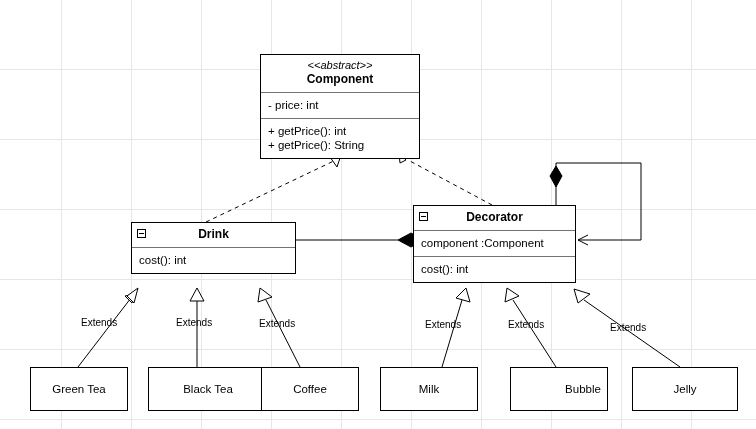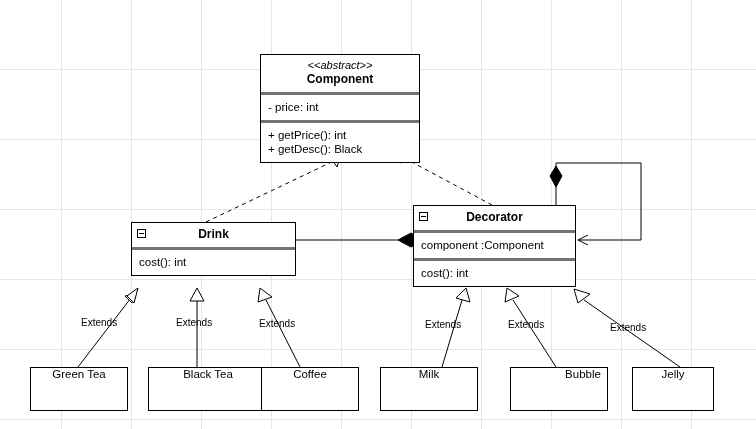--- a/index.html
+++ b/index.html
@@ -47,21 +47,21 @@
     display: block;
     line-height: 13px;
   }
   .cls-name {
     font-weight: bold;
     font-size: 12px;
     display: block;
     line-height: 15px;
   }
   .cls-sep {
-    border-top: 3px solid #737373;
+    border-top: 1px solid #737373;
   }
   .cls-compartment {
     padding: 5px 7px 6px 7px;
     line-height: 14px;
   }
   .cls-compartment div {
     white-space: nowrap;
   }
   .collapse-box {
     position: absolute;
@@ -81,21 +81,21 @@
     width: 5px;
     height: 1px;
     background: #000000;
   }
   .leaf {
     position: absolute;
     box-sizing: border-box;
     background: #ffffff;
     border: 1px solid #000000;
     display: flex;
-    align-items: flex-start;
+    align-items: center;
     justify-content: center;
     font-size: 11.5px;
     color: #000000;
   }
   .edge-label {
     position: absolute;
     font-size: 10px;
     color: #000000;
     white-space: nowrap;
   }
@@ -169,21 +169,21 @@
   <div class="node" style="left:260px; top:10px; width:160px;margin-top:44px;">
     <div class="cls-title">
       <span class="cls-stereo">&lt;&lt;abstract&gt;&gt;</span>
       <span class="cls-name">Component</span>
     </div>
     <div class="cls-compartment cls-sep">
       <div>- price: int</div>
     </div>
     <div class="cls-compartment cls-sep">
       <div>+ getPrice(): int</div>
-      <div>+ getDesc(): Black</div>
+      <div>+ getPrice(): String</div>
     </div>
   </div>
 
   <div class="node" style="left:117px; top:222px; width:165px;margin-left:14px;">
     <div class="cls-title">
       <span class="collapse-box"></span>
       <span class="cls-name">Drink</span>
     </div>
     <div class="cls-compartment cls-sep">
       <div>cost(): int</div>
@@ -211,21 +211,21 @@
   </div>
   <div class="leaf" style="left:261px; top:367px; width:98px; height:44px;">
     <span>Coffee</span>
   </div>
   <div class="leaf" style="left:380px; top:367px; width:98px; height:44px;">
     <span>Milk</span>
   </div>
   <div class="leaf" style="left:510px; top:367px; width:98px; height:44px;padding-left:48px;">
     <span>Bubble</span>
   </div>
-  <div class="leaf" style="left:632px; top:367px; width:82px; height:44px;">
+  <div class="leaf" style="left:632px; top:367px; width:106px; height:44px;">
     <span>Jelly</span>
   </div>
 
   <div class="edge-label" style="left:81px; top:317px;">Extends</div>
   <div class="edge-label" style="left:176px; top:317px;">Extends</div>
   <div class="edge-label" style="left:259px; top:318px;">Extends</div>
   <div class="edge-label" style="left:425px; top:319px;">Extends</div>
   <div class="edge-label" style="left:508px; top:319px;">Extends</div>
   <div class="edge-label" style="left:610px; top:322px;">Extends</div>
 

